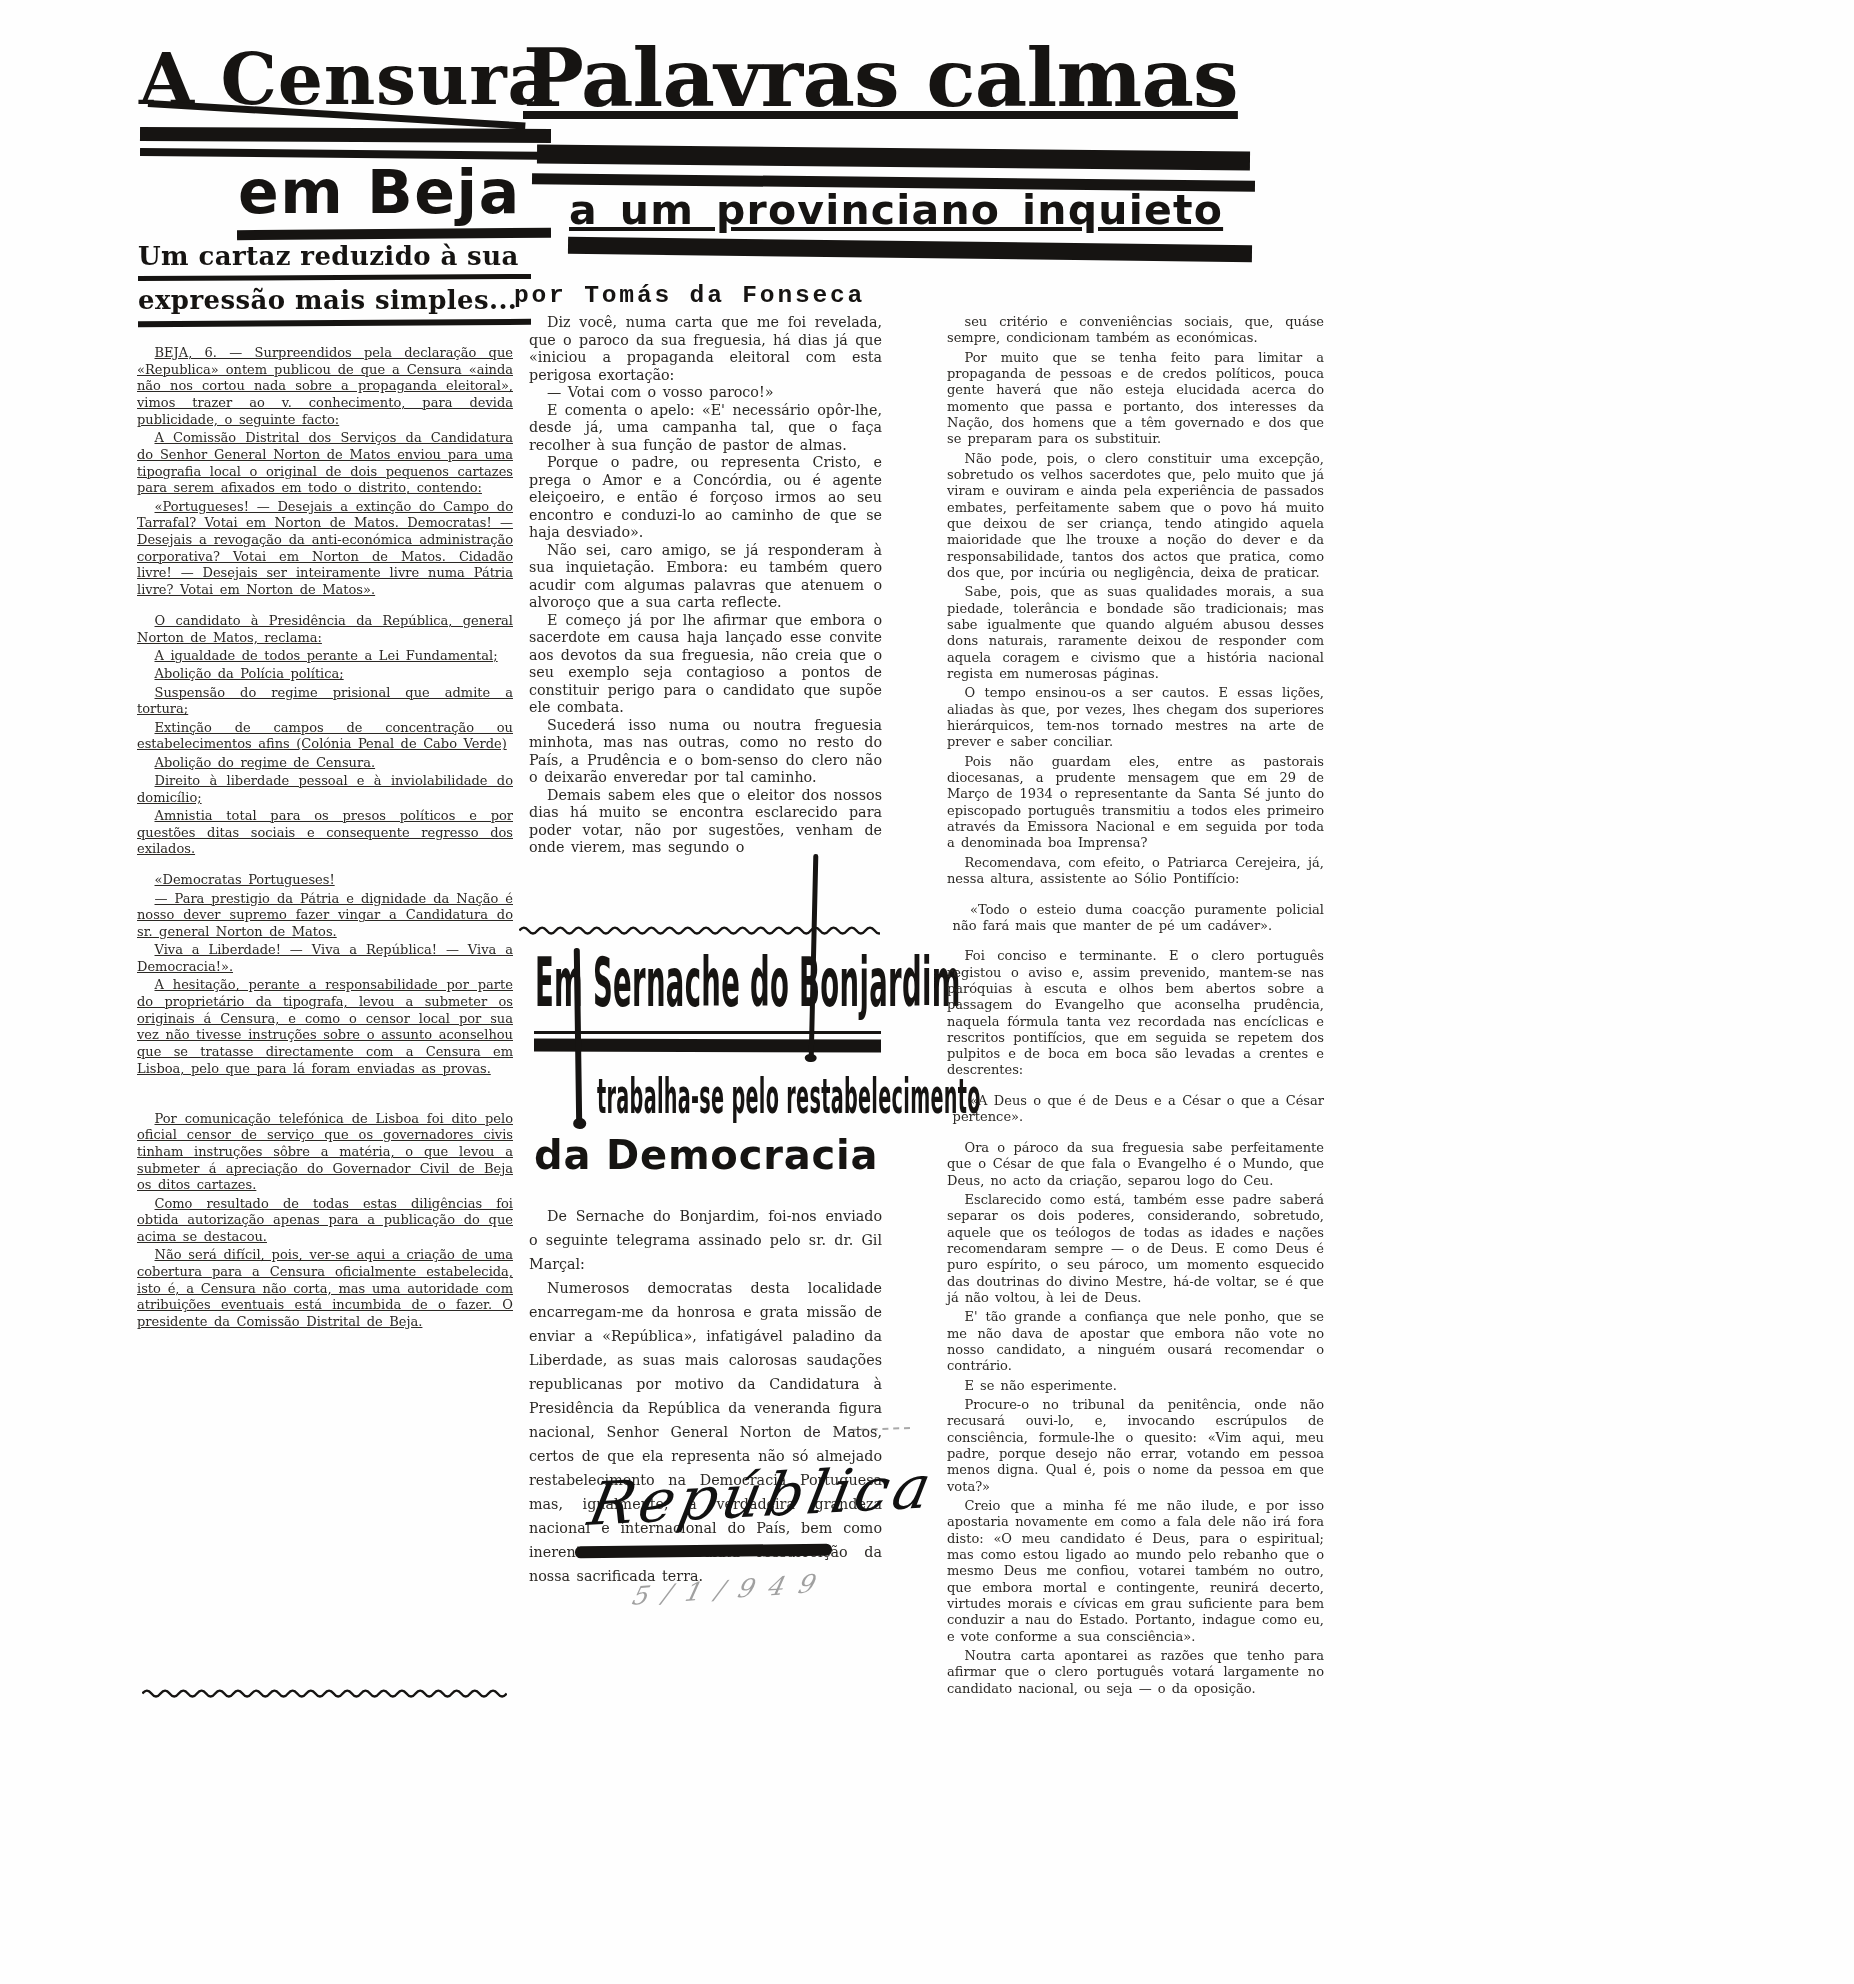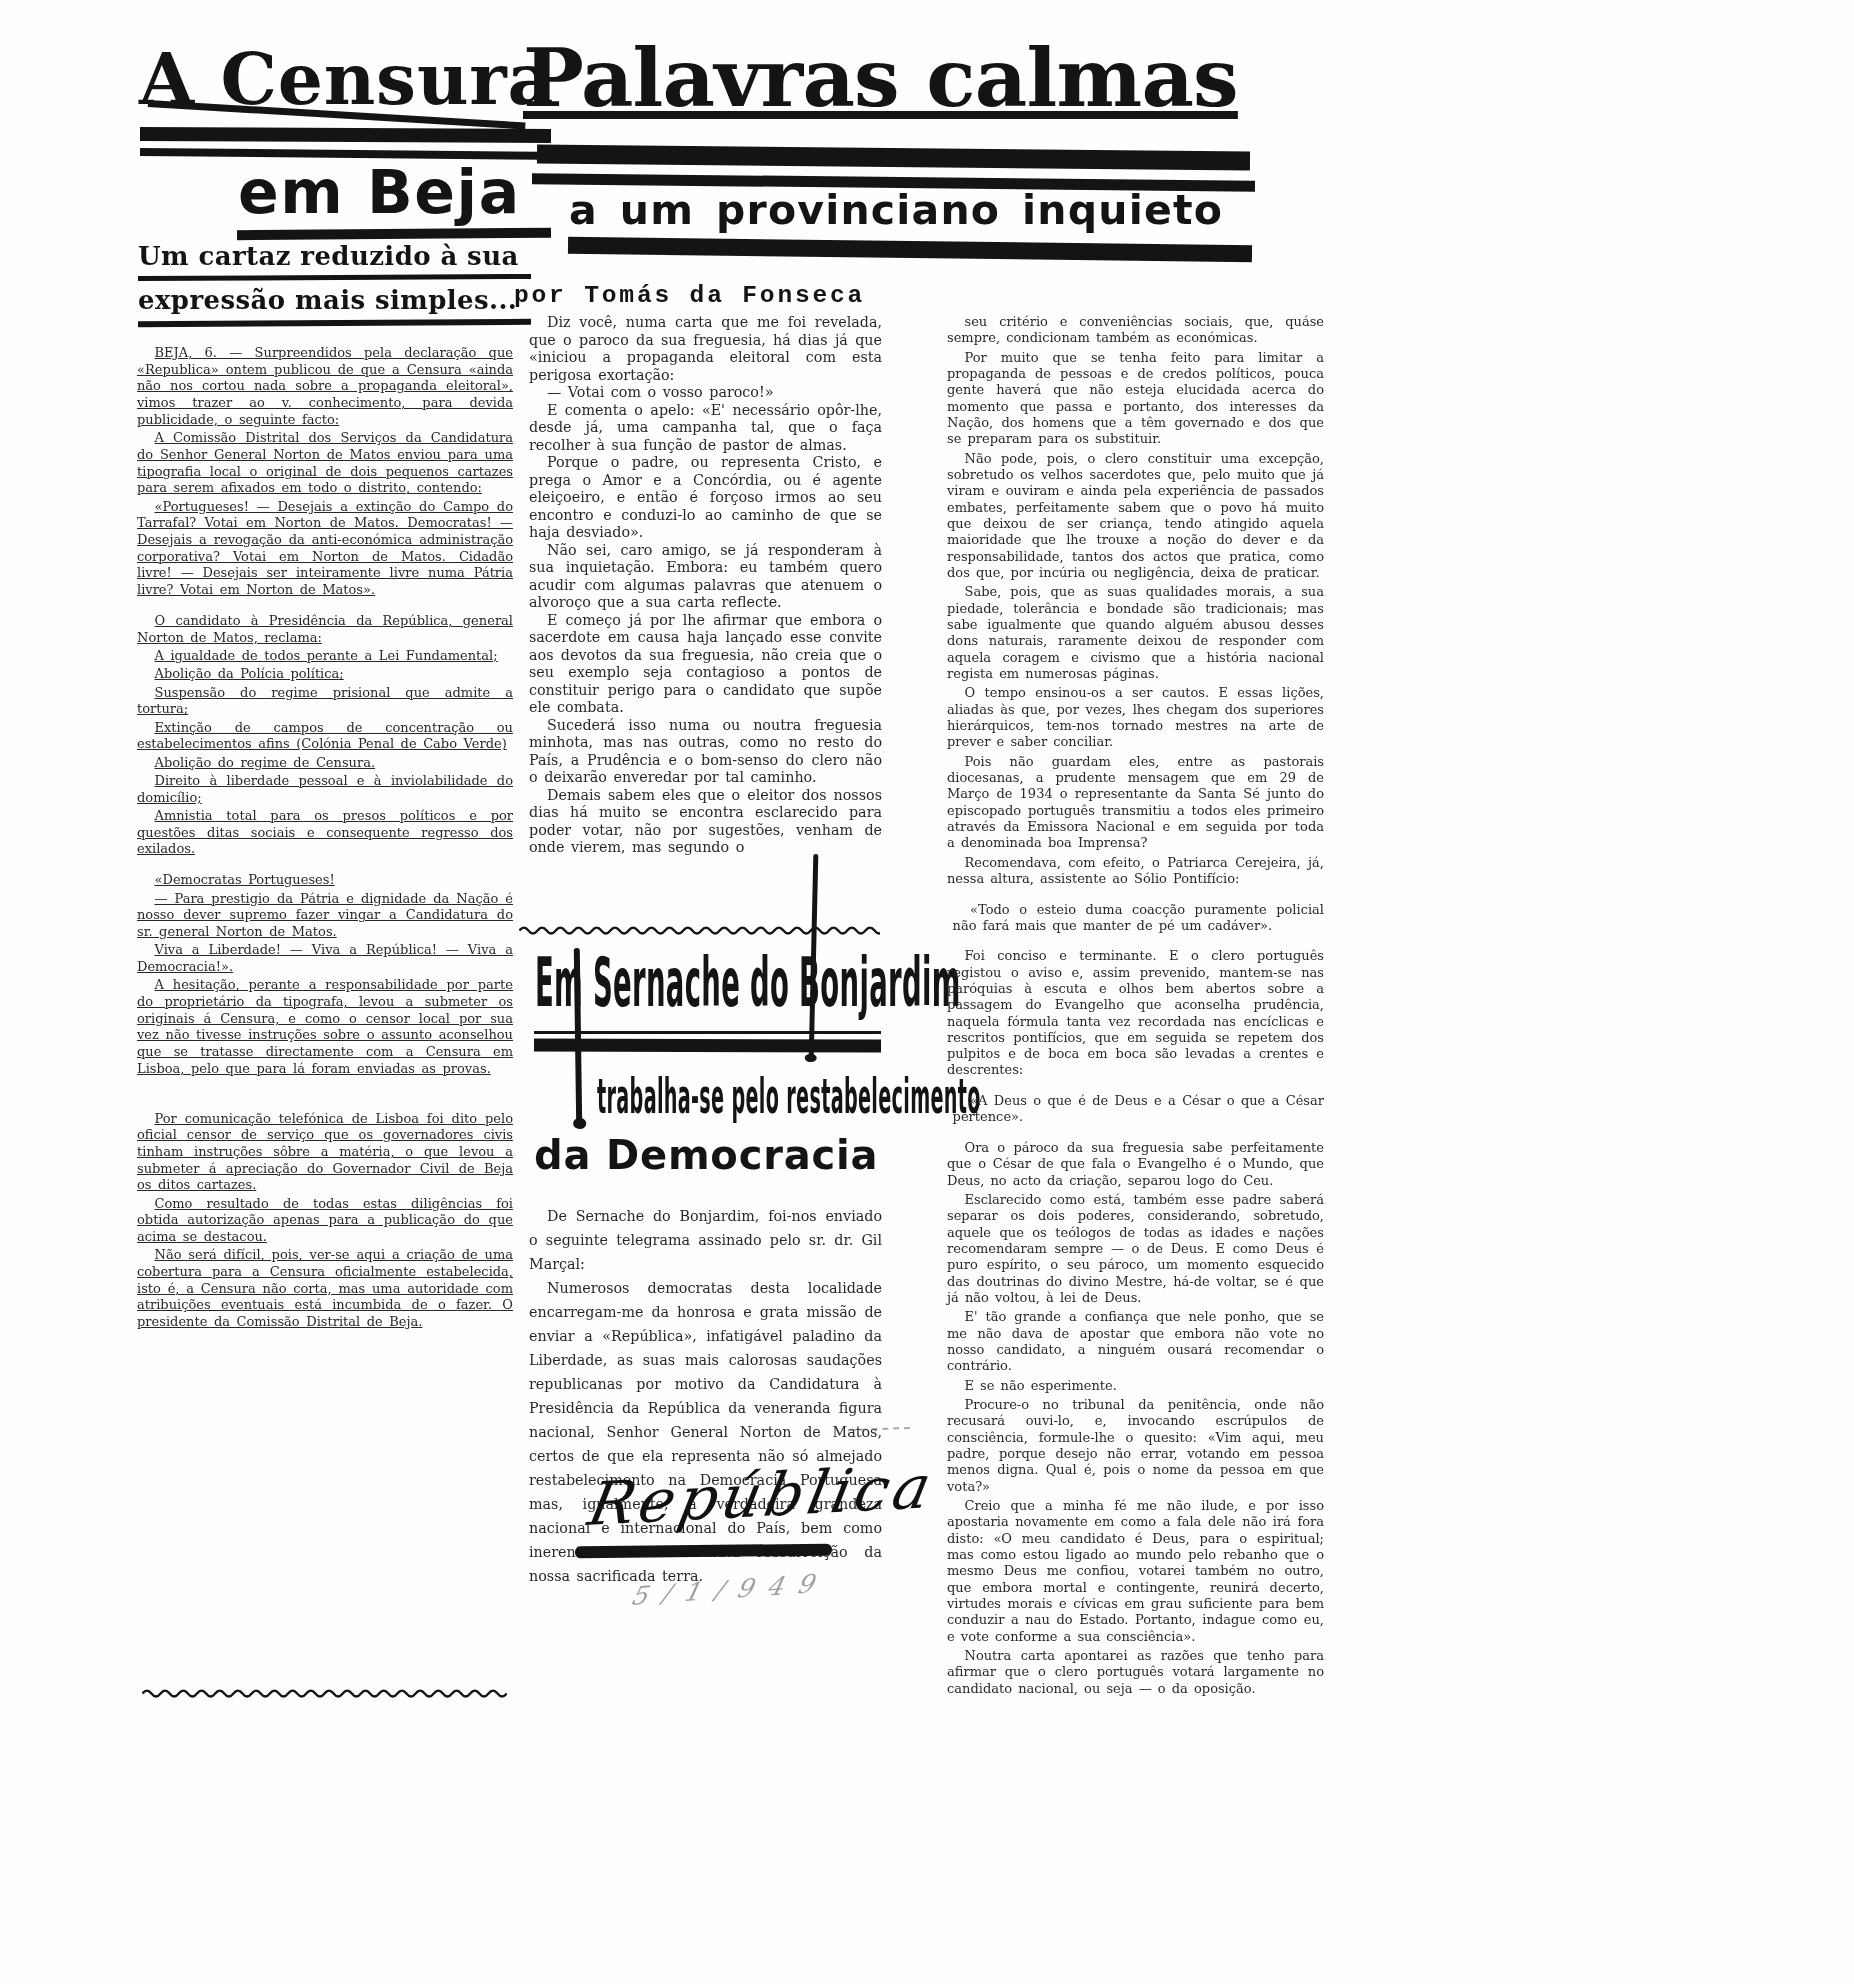--- a/index.html
+++ b/index.html
@@ -53,21 +53,21 @@
   .hl-main{
     left:523px;top:37px;
     font:bold 81px/1 "DejaVu Serif","Liberation Serif",serif;
     letter-spacing:-0.8px;white-space:nowrap;color:var(--ink);text-decoration:underline;
   }
   .rule-m1{left:537px;top:148px;width:713px;height:19px;transform:rotate(.55deg)}
   .rule-m2{left:532px;top:177px;width:723px;height:10.7px;transform:rotate(.6deg)}
   .hl-sub{
     left:569px;top:190px;
     font:bold 41px/1 "DejaVu Sans","Liberation Sans",sans-serif;
-    letter-spacing:1.2px;word-spacing:6.4px;white-space:nowrap;color:var(--ink);
+    letter-spacing:1.2px;word-spacing:6.4px;white-space:nowrap;color:var(--ink);text-decoration:underline;
   }
   .rule-m3{left:568px;top:241px;width:684px;height:16.7px;transform:rotate(.7deg)}
   .byline{
     left:514px;top:284px;
     font:bold 24.6px/1 "Liberation Mono","DejaVu Sans Mono",monospace;
     letter-spacing:2.8px;white-space:nowrap;color:var(--ink);
   }
 
   
   #col2-body1{left:529px;top:314px;width:353px}

